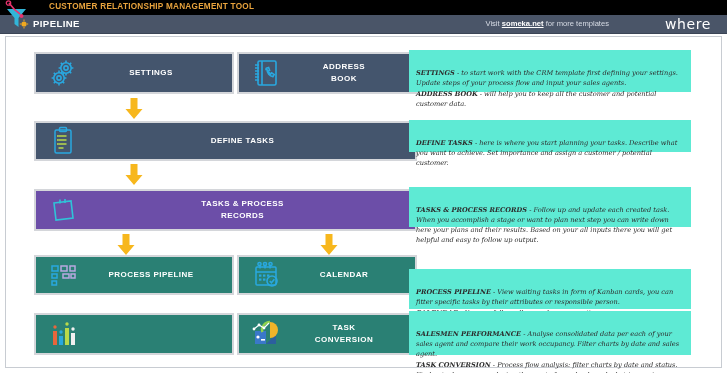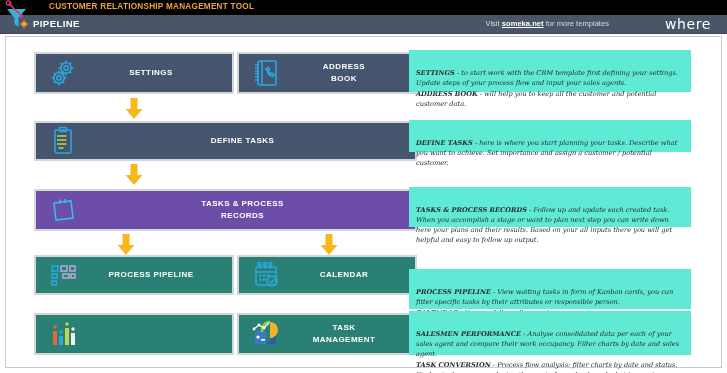--- a/index.html
+++ b/index.html
@@ -355,21 +355,21 @@
           <path d="M20 4 A8 8 0 0 0 12.3 14.2" fill="none" stroke="#8fd14f" stroke-width="2.4"></path>
           <path d="M4 11 L9 7 L14 10 L19 5" fill="none" stroke="#ffffff" stroke-width="1.2"></path>
           <circle cx="4" cy="11" r="1.4" fill="#ffffff"></circle>
           <circle cx="9" cy="7" r="1.4" fill="#ffffff"></circle>
           <circle cx="14" cy="10" r="1.4" fill="#ffffff"></circle>
           <circle cx="8" cy="19" r="1.6" fill="#ffffff"></circle>
           <rect x="11" y="21" width="4" height="1.6" fill="#ffffff"></rect>
         </svg>
       </span>
       <span class="tile-label">TASK
-MANAGEMENT</span>
+CONVERSION</span>
     </div>
 
     <div class="note" style="left:403px; top:274px; width:282px; height:44px;">
       <p><b>SALESMEN PERFORMANCE</b><span> - Analyse consolidated data per each of your sales agent and compare their work occupancy. Filter charts by date and sales agent.</span></p>
       <p><b>TASK CONVERSION</b><span> - Process flow analysis: filter charts by date and status. Find out where you are losing the most of your leads and what is a main source of your clients.</span></p>
     </div>
 
   </div>
 </div>
 

